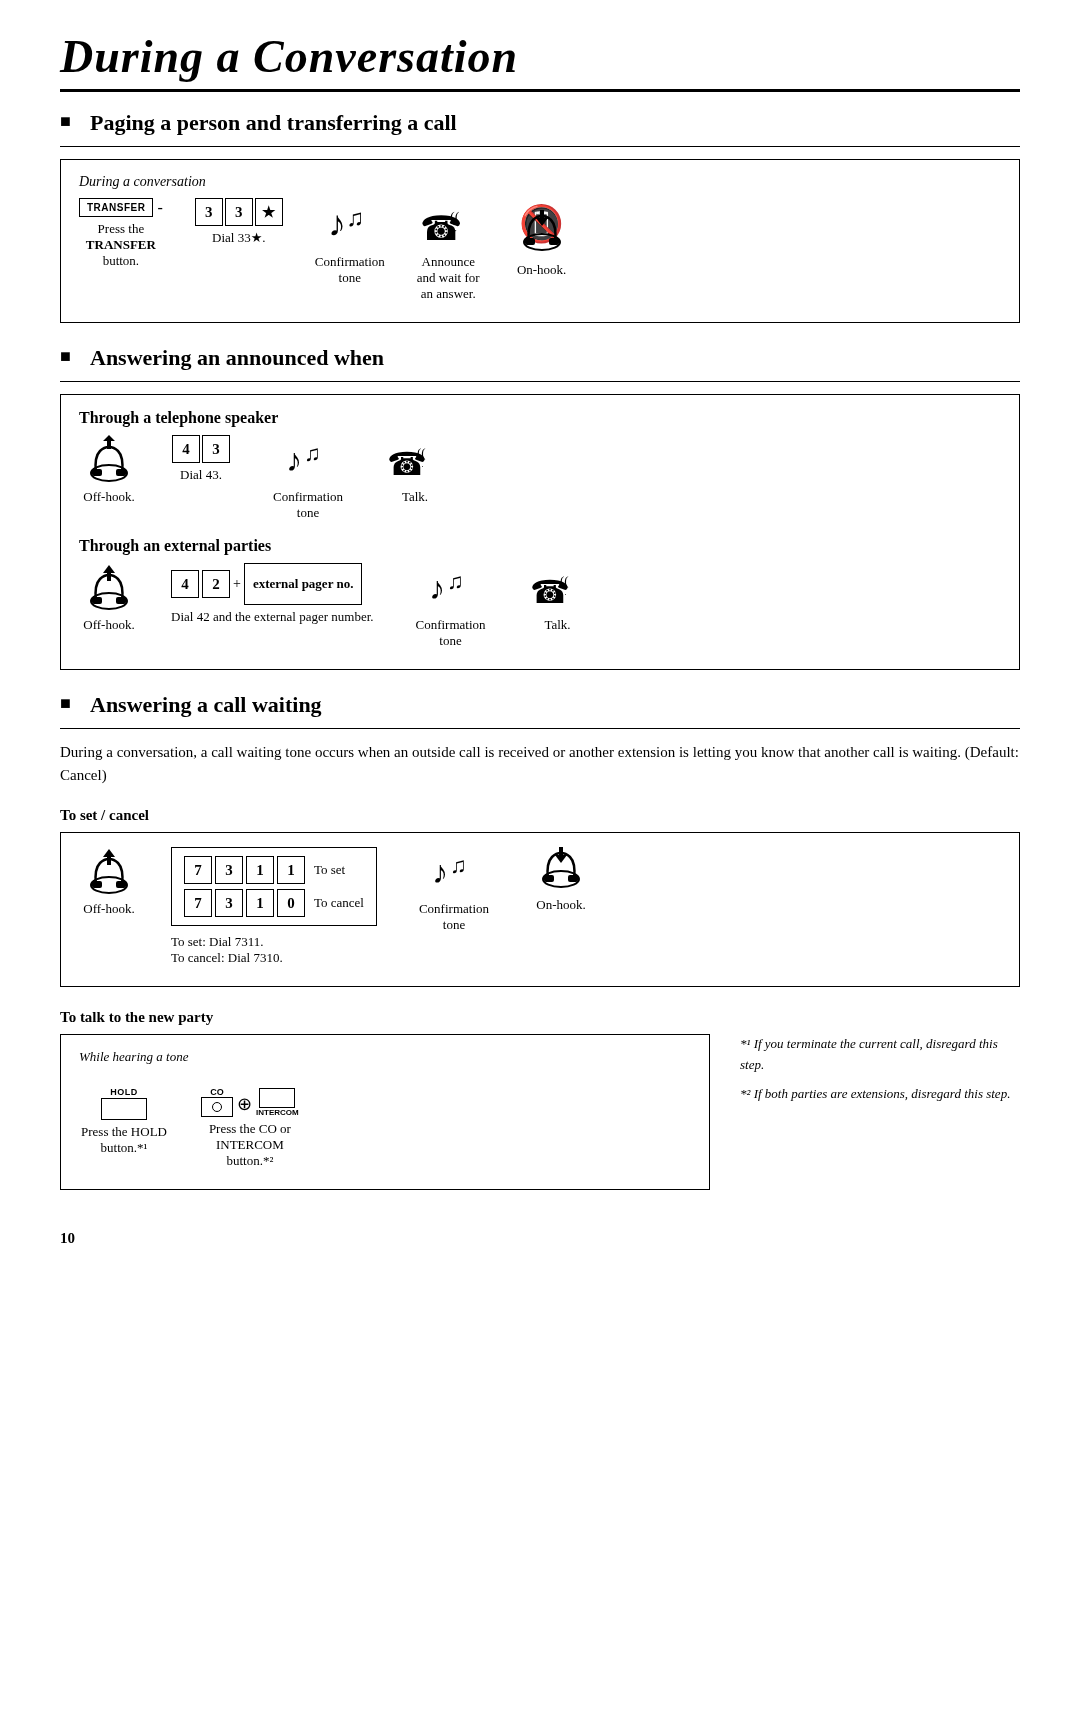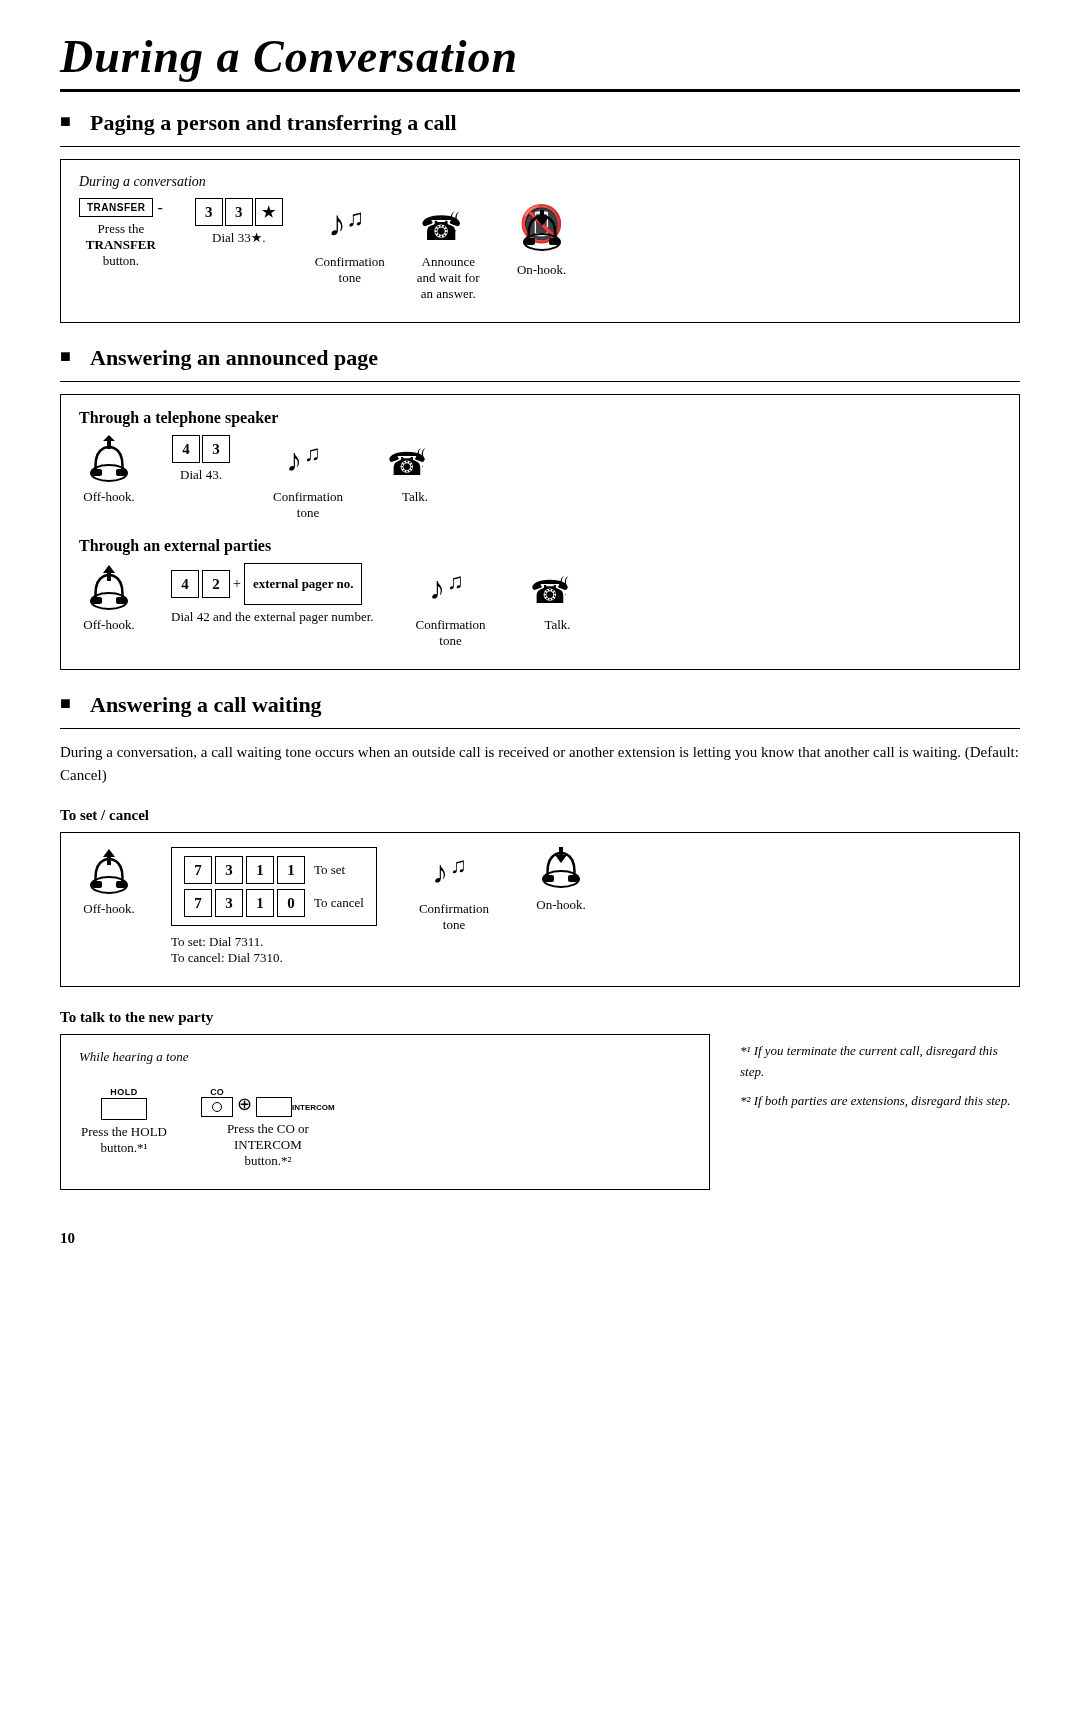--- a/index.html
+++ b/index.html
@@ -140,21 +140,20 @@
       display: flex;
       gap: 30px;
       align-items: flex-start;
     }
     .bottom-left {
       flex: 1;
     }
     .bottom-right {
       width: 280px;
       font-size: 13px;
-      margin-top: 7px;
     }
   </style>
 </head>
 <body>
 
 <h1 class="page-title">During a Conversation</h1>
 <hr class="title-rule">
 
 <div class="section-header">
   <span class="section-icon">■</span>
@@ -217,21 +216,21 @@
           <path d="M21 0 L25 0 L25 8 L29 8 L23 16 L17 8 L21 8 Z" fill="#000"></path>
         </svg>
       </div>
       <div class="caption">On-hook.</div>
     </div>
   </div>
 </div>
 
 <div class="section-header">
   <span class="section-icon">■</span>
-  <span>Answering an announced page</span>
+  <span>Answering an announced when</span>
 </div>
 <hr class="section-rule">
 
 <div class="diagram-box">
 
   <div class="subbox-label">Through a telephone speaker</div>
   <div class="diagram-row">
 
     <div class="diagram-cell">
       <svg width="46" height="50" viewBox="0 0 46 50">
@@ -398,21 +397,21 @@
 
         <div class="diagram-cell">
           <div style="display:flex;align-items:flex-end;gap:4px;">
             <div style="display:flex;flex-direction:column;align-items:center;">
               <span style="font-size:9px;font-weight:bold;font-family:Arial,sans-serif;">CO</span>
               <div style="border:1.5px solid #000;width:32px;height:20px;position:relative;">
                 <div style="position:absolute;top:50%;left:50%;transform:translate(-50%,-50%);width:10px;height:10px;border-radius:50%;border:1.5px solid #000;"></div>
               </div>
             </div>
             <div style="font-size:18px;margin-bottom:2px;">⊕</div>
-            <div style="display:flex;flex-direction:row;align-items:center;">
+            <div style="display:flex;flex-direction:column;align-items:center;">
               <div style="border:1.5px solid #000;width:36px;height:20px;"></div>
               <span style="font-size:8px;font-weight:bold;font-family:Arial,sans-serif;">INTERCOM</span>
             </div>
           </div>
           <div class="caption">Press the CO or INTERCOM button.*²</div>
         </div>
       </div>
     </div>
   </div>
   <div class="bottom-right footnotes">

